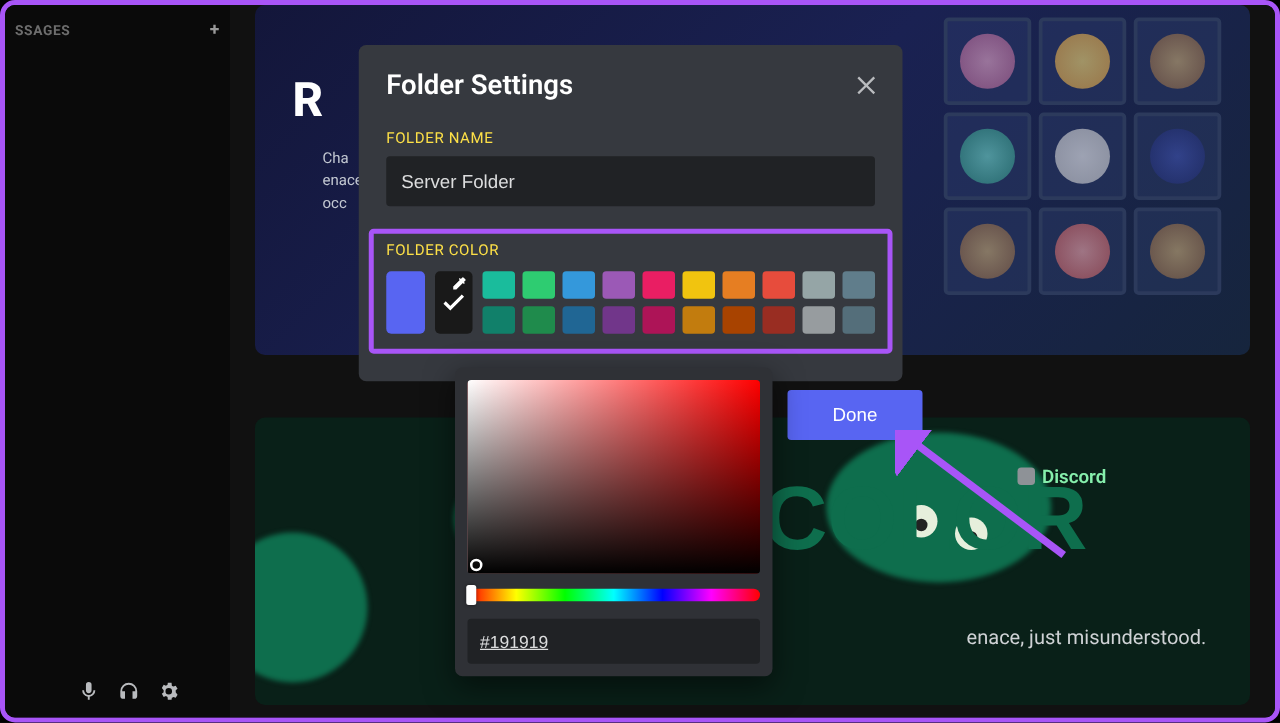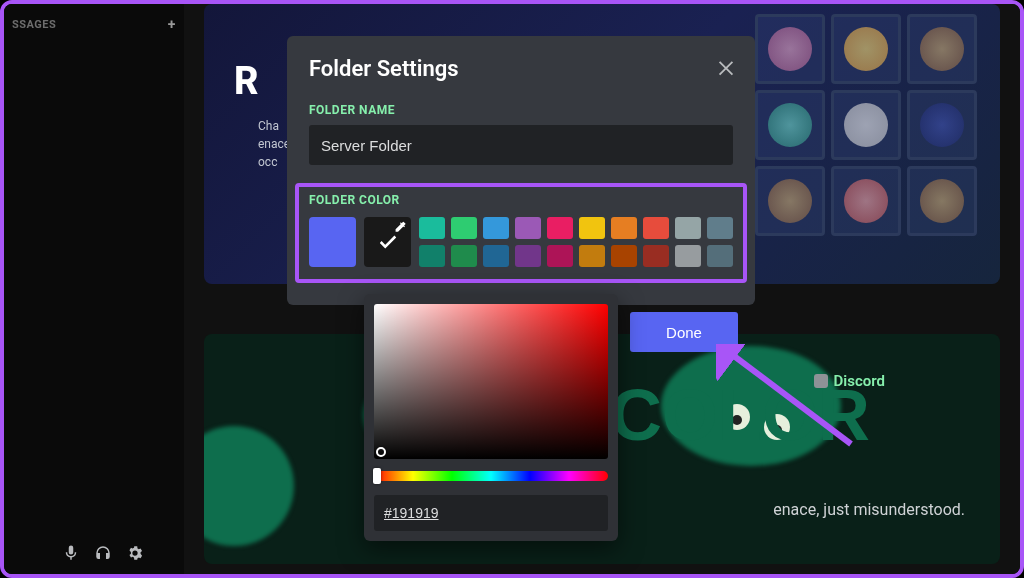--- a/index.html
+++ b/index.html
@@ -104,37 +104,37 @@
     left: 30px; top: 55px;
     color: #dcddde;
   }
   .banner-title { font-size: 38px; font-weight: 800; color: #fff; margin-bottom: 14px; }
   .banner-text { font-size: 12px; line-height: 1.5; color: #c2c7d1; margin-left: 24px;}
 
   
   .modal {
     position: absolute;
     left: 283px; top: 32px;
-    width: 468px;
+    width: 435px;
     background: #36393f;
     border-radius: 6px;
     z-index: 50;
     padding: 20px 22px 22px 22px;
   }
   .modal h2 { color: #fff; font-size: 22px; font-weight: 600; margin-bottom: 22px;}
   .close-btn {
     position: absolute; right: 18px; top: 20px;
     color: #b9bbbe; cursor: pointer;
     font-size: 0;
   }
   .close-btn svg { width: 22px; height: 22px; fill:#b9bbbe;}
   .field-label {
-    color: #86efac;
+    color: #fde047;
     font-size: 12px;
-    font-weight: 700;
+    font-weight: 400;
     letter-spacing: 0.5px;
     margin-bottom: 8px;
     text-transform: uppercase;
   }
   .text-input {
     width: 100%;
     height: 40px;
     background: #202225;
     border: none;
     border-radius: 3px;

